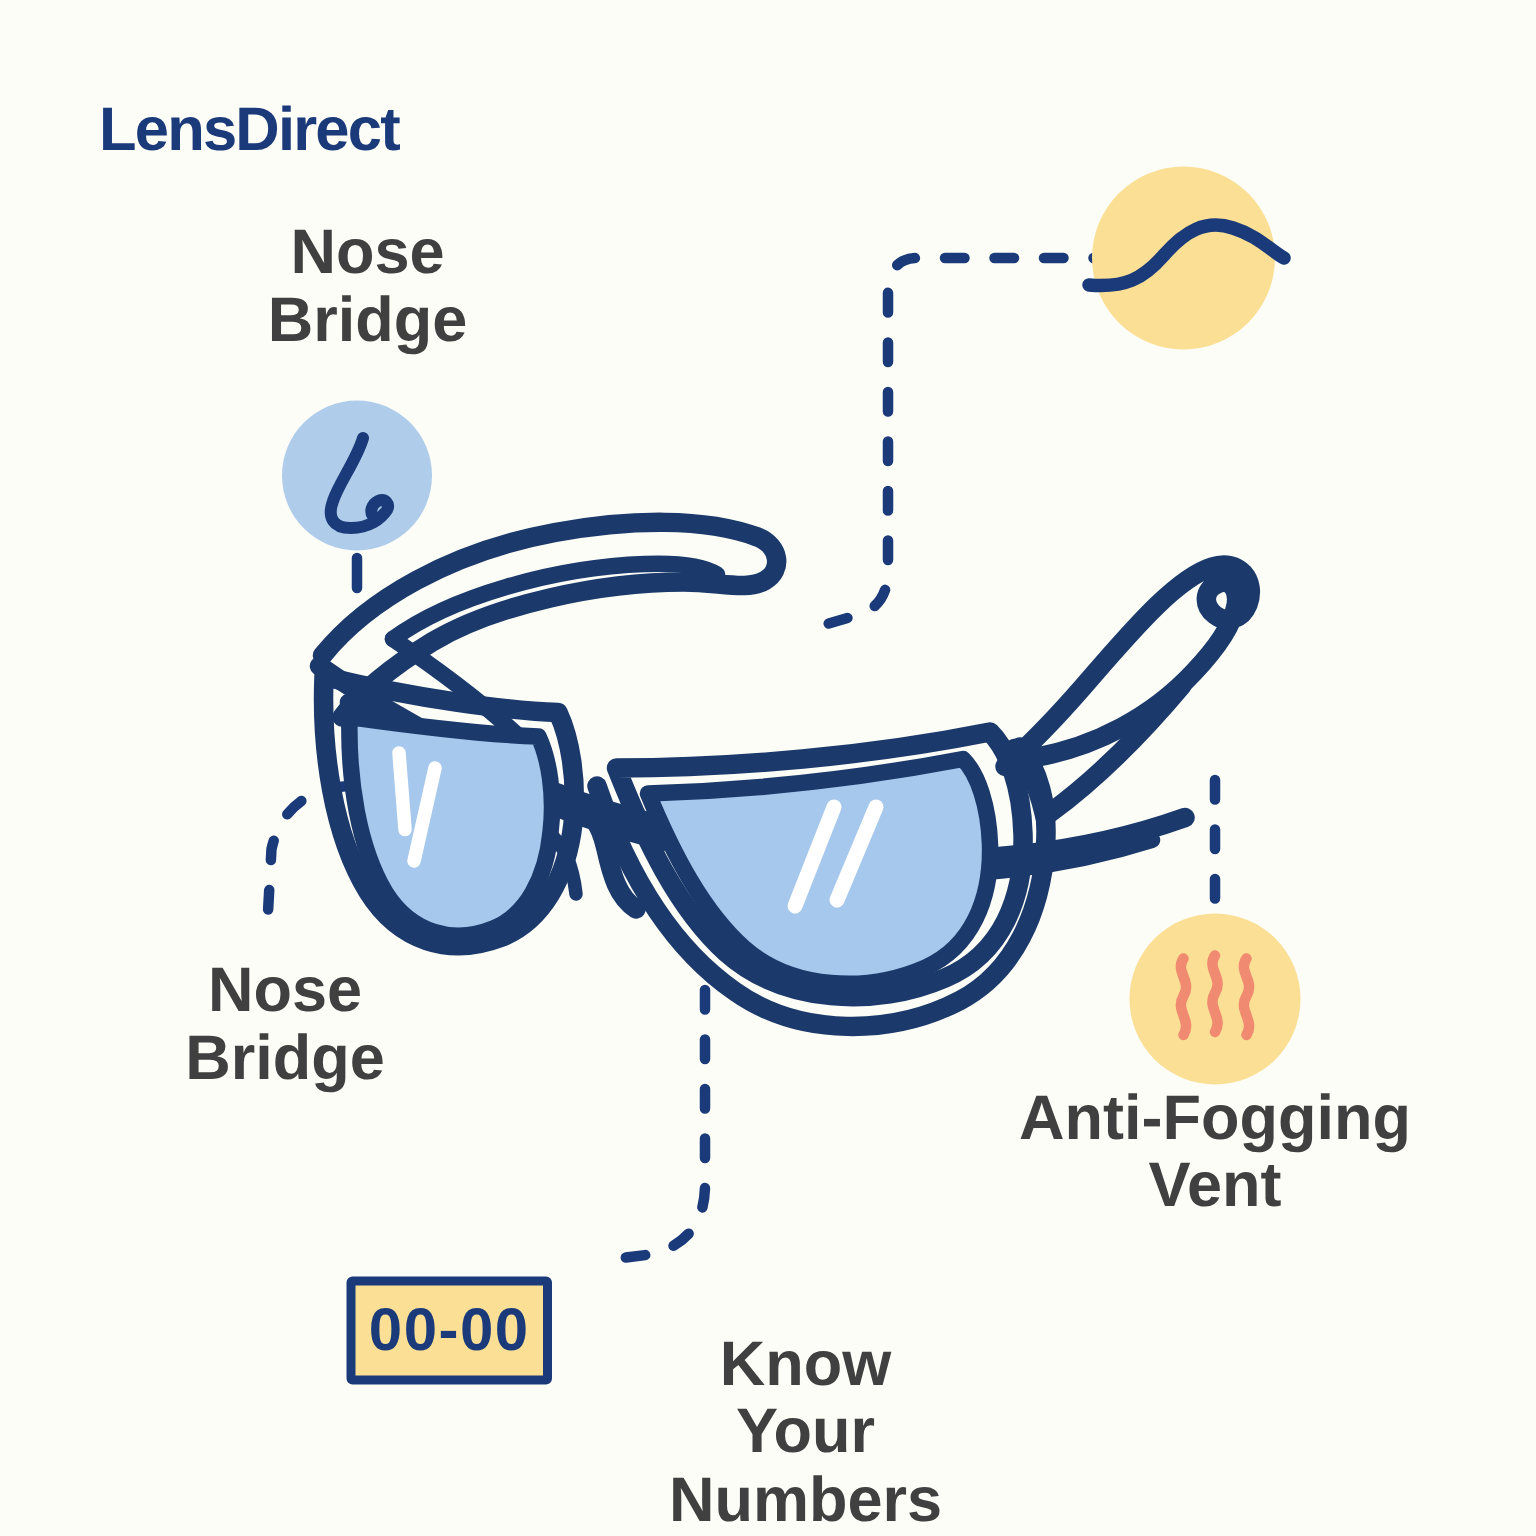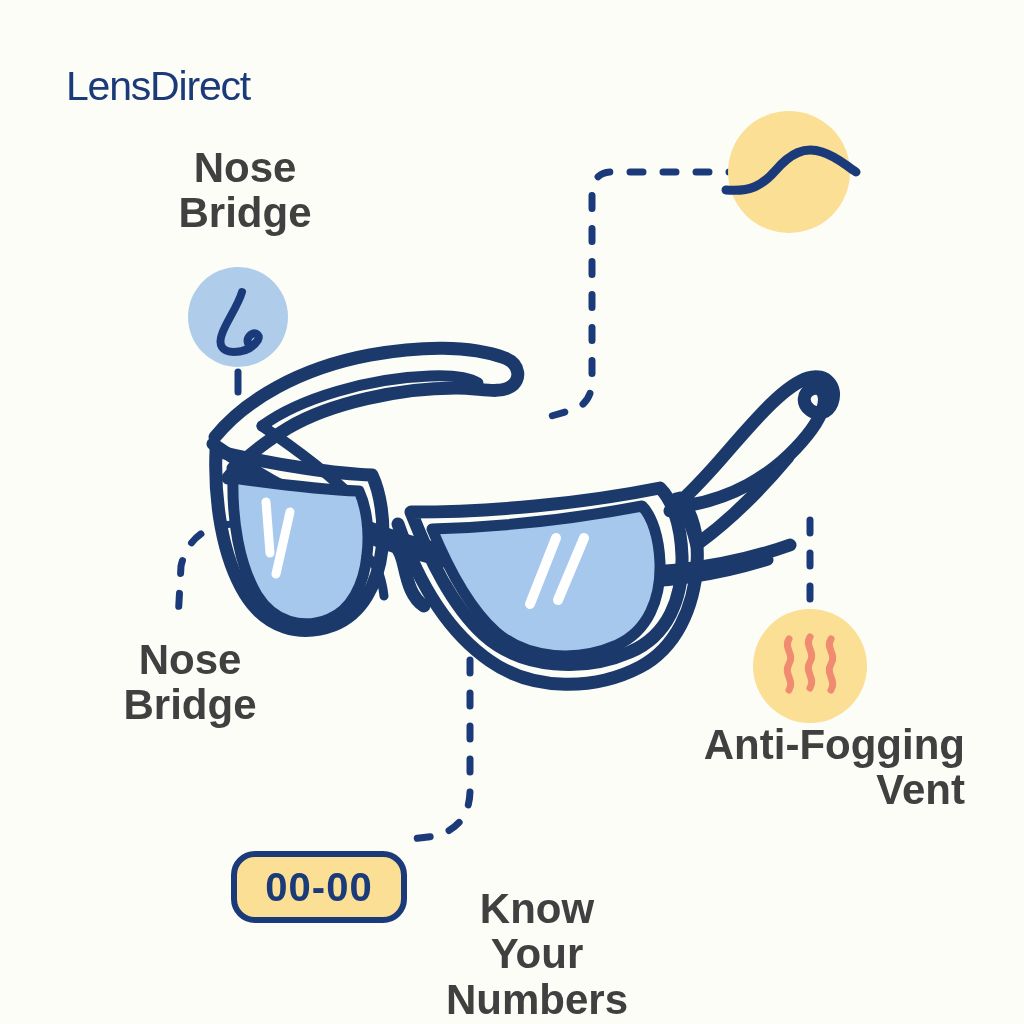--- a/index.html
+++ b/index.html
@@ -27,21 +27,21 @@
     width: 1024px;
     height: 1024px;
   }
   .abs { position: absolute; }
 
   
   #brand-logo {
     left: 66px;
     top: 66px;
     font-size: 41px;
-    font-weight: normal;
+    font-weight: bold;
     color: #1b3a7a;
     letter-spacing: -1.2px;
     line-height: 1;
     white-space: nowrap;
   }
 
   
   .callout-label {
     color: #404040;
     font-weight: bold;
@@ -65,39 +65,38 @@
     left: 90px;
     top: 637px;
     width: 200px;
     font-size: 42px;
   }
   #label-anti-fog {
     left: 655px;
     top: 722px;
     width: 310px;
     font-size: 42px;
-    text-align: right;
   }
   #label-know-numbers {
     left: 422px;
     top: 838px;
     width: 230px;
     font-size: 42px;
     margin-top: 48px;
   }
 
   
   #numbers-badge {
     left: 231px;
     top: 851px;
-    width: 176px;
+    width: 137px;
     height: 72px;
     background: #fadf94;
     border: 6px solid #1b3a7a;
-    border-radius: 24px;
+    border-radius: 4px;
     box-sizing: border-box;
     display: flex;
     align-items: center;
     justify-content: center;
   }
   #numbers-badge-text {
     color: #1b3a7a;
     font-size: 40px;
     font-weight: bold;
     letter-spacing: 1px;

